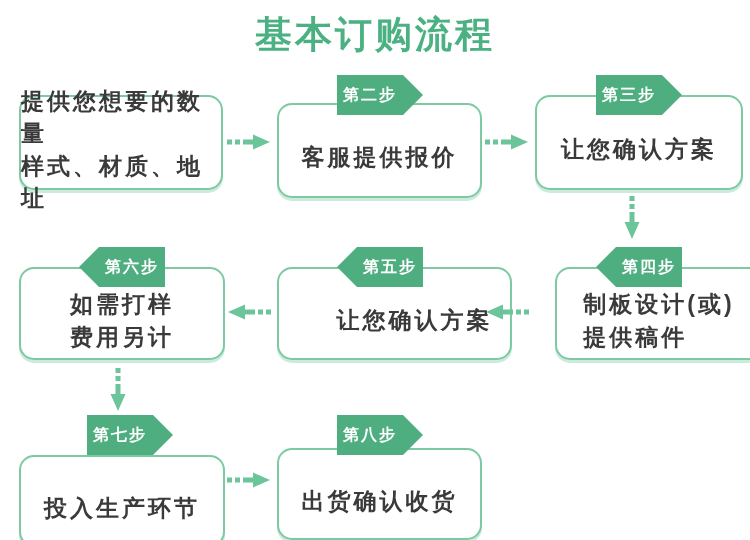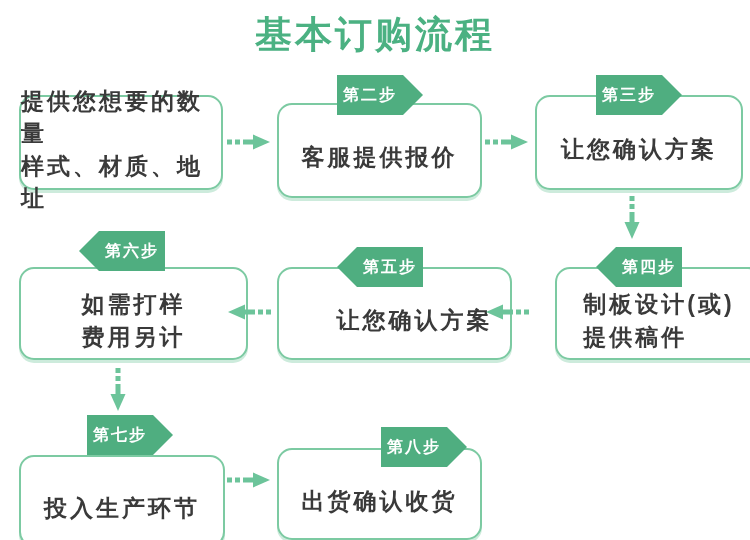--- a/index.html
+++ b/index.html
@@ -59,32 +59,32 @@
   <div class="step-box" style="left:535px;top:267px;width:208px;height:93px;margin-left:20px;">
     <div class="step-text">制板设计(或)
 提供稿件</div>
   </div>
 
   <div class="badge left" style="left:337px;top:247px;text-align:right;">第五步</div>
   <div class="step-box" style="left:277px;top:267px;width:235px;height:93px;padding-left:40px;">
     <div class="step-text">让您确认方案</div>
   </div>
 
-  <div class="badge left" style="left:79px;top:231px;">第六步</div>
-  <div class="step-box" style="left:19px;top:267px;width:229px;height:93px;">
+  <div class="badge left" style="left:79px;top:247px;">第六步</div>
+  <div class="step-box" style="left:19px;top:267px;width:206px;height:93px;">
     <div class="step-text">如需打样
 费用另计</div>
   </div>
 
   <div class="badge right" style="left:87px;top:415px;">第七步</div>
   <div class="step-box" style="left:19px;top:455px;width:206px;height:92px;">
     <div class="step-text">投入生产环节</div>
   </div>
 
-  <div class="badge right" style="left:337px;top:427px;margin-left:44px;">第八步</div>
+  <div class="badge right" style="left:337px;top:415px;">第八步</div>
   <div class="step-box" style="left:277px;top:448px;width:205px;height:92px;">
     <div class="step-text">出货确认收货</div>
   </div>
 
   <div class="arrow" style="left:227px;top:134px;">
     <svg width="44" height="16" viewBox="0 0 44 16">
         <rect class="fillcol" x="0" y="5.5" width="5" height="5"></rect>
         <rect class="fillcol" x="8" y="5.5" width="5" height="5"></rect>
         <rect class="fillcol" x="16" y="5.5" width="12" height="5"></rect>
         <polygon class="fillcol" points="26,0.5 26,15.5 43,8"></polygon>

